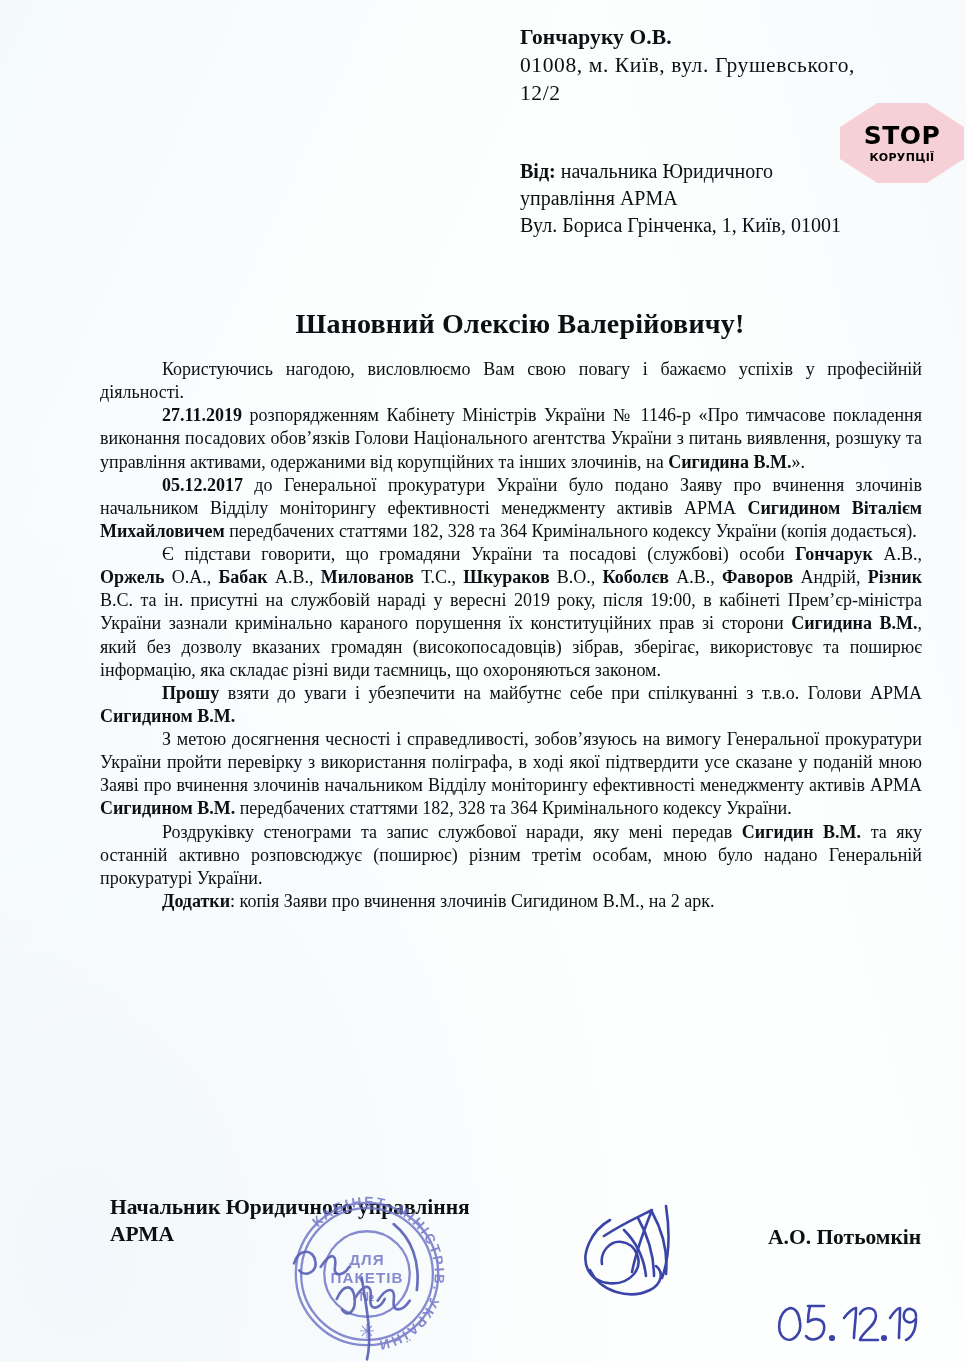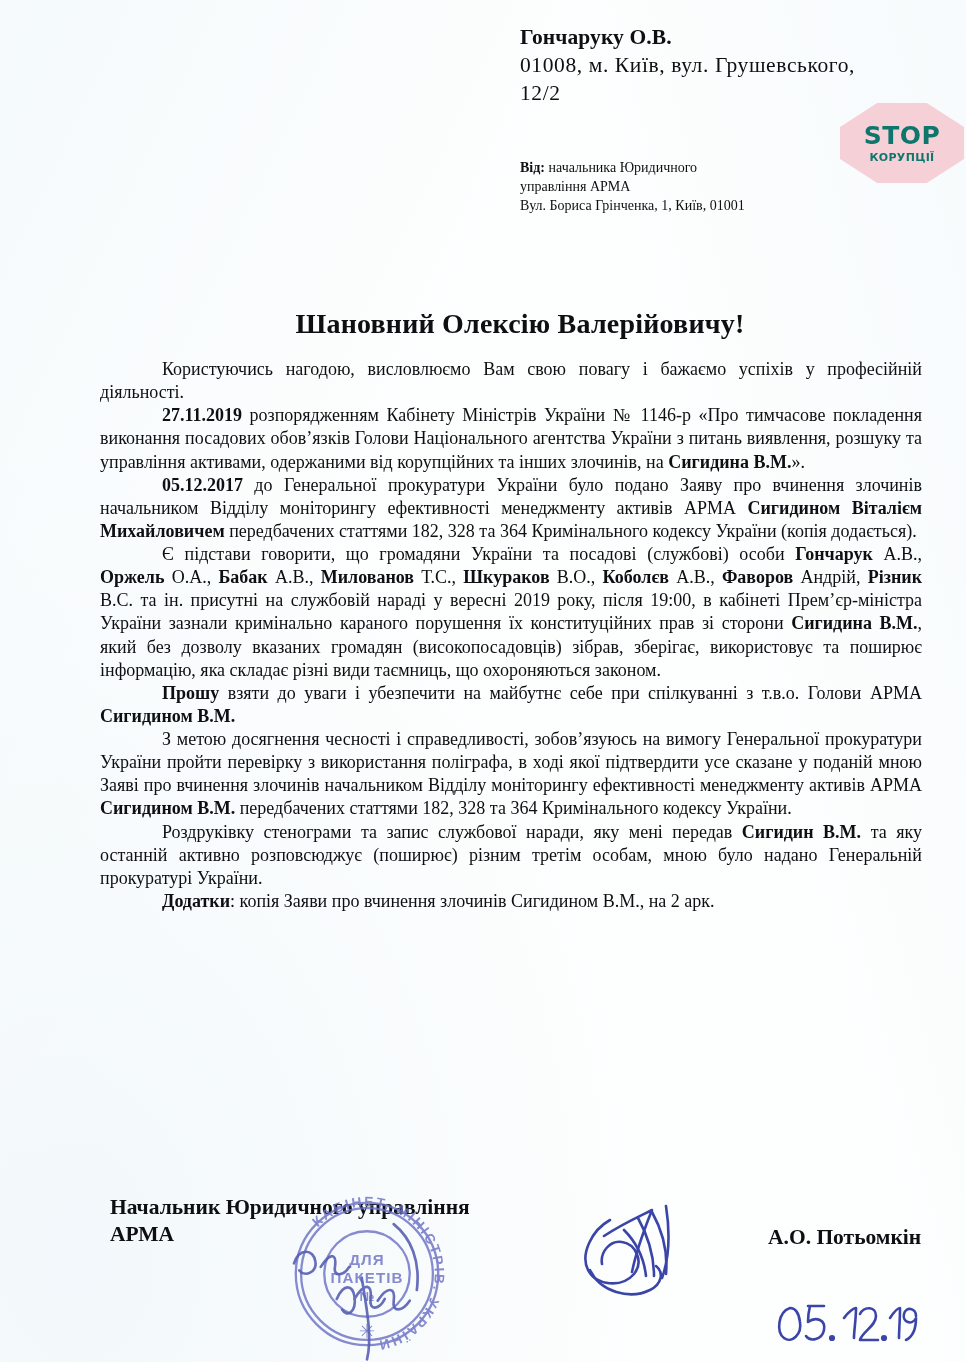--- a/index.html
+++ b/index.html
@@ -45,21 +45,21 @@
   .addressee .plain-line {
     font-weight: 400;
     letter-spacing: 0.6px;
   }
 
   .from-block {
     position: absolute;
     left: 520px;
     top: 158px;
     width: 430px;
-    font-size: 14px;
+    font-size: 20px;
     line-height: 1.36;
     font-weight: 400;
   }
   .from-block .lbl {
     font-weight: 700;
   }
 
   
   .watermark {
     position: absolute;
@@ -76,21 +76,21 @@
     opacity: 0.92;
     clip-path: polygon(30% 0%, 70% 0%, 100% 30%, 100% 70%, 70% 100%, 30% 100%, 0% 70%, 0% 30%);
   }
   .wm-text {
     position: absolute;
     inset: 0;
     display: flex;
     flex-direction: column;
     align-items: center;
     justify-content: center;
-    color: #0f766e;
+    color: #000000;
     font-family: "DejaVu Sans", sans-serif;
     line-height: 1;
   }
   .wm-stop {
     font-size: 25px;
     font-weight: 700;
     letter-spacing: 0.5px;
   }
   .wm-sub {
     font-size: 11px;

